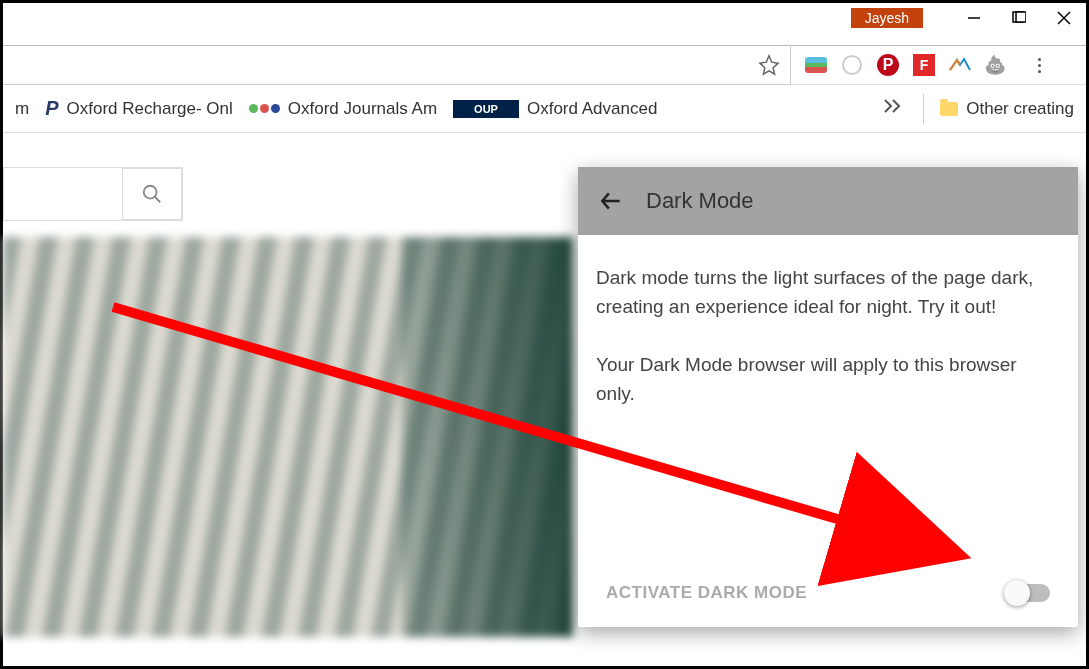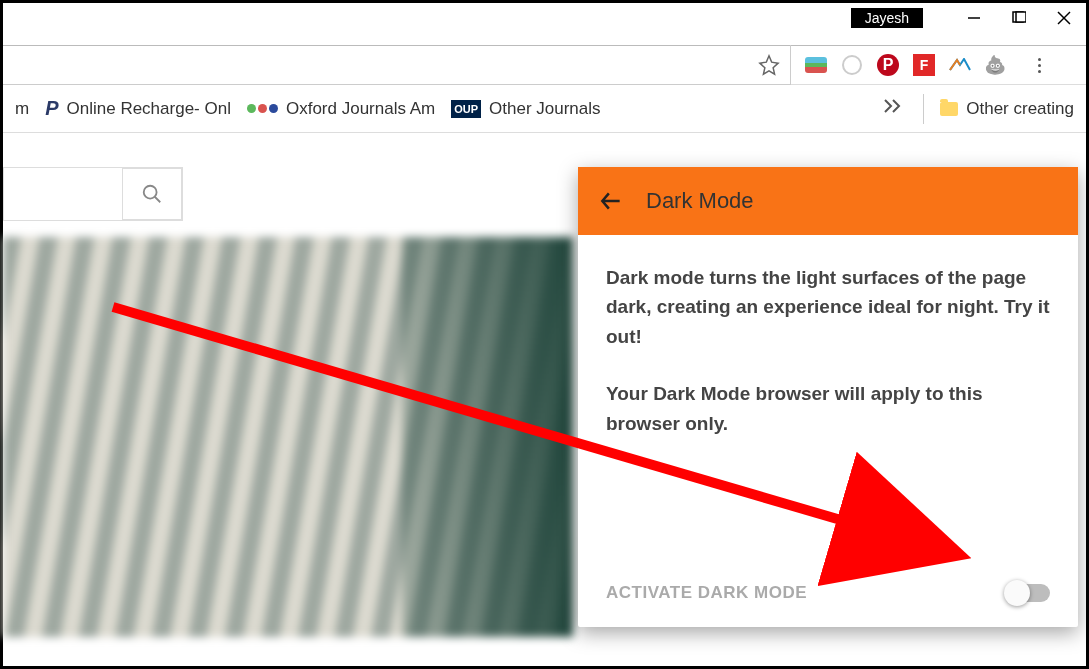--- a/index.html
+++ b/index.html
@@ -1,21 +1,21 @@
 <!DOCTYPE html>
 <html><head>
   <meta charset="utf-8">
   <style>
     * { margin: 0; padding: 0; box-sizing: border-box; }
     body { font-family: Arial, sans-serif; width: 1089px; height: 669px; overflow: hidden; background: #fff; position: relative; }
     
     .outer-border { position: absolute; top: 0; left: 0; right: 0; bottom: 0; border: 3px solid #000; }
     
     .titlebar { position: absolute; top: 3px; right: 3px; height: 30px; display: flex; align-items: center; }
-    .user-badge { background: #000000; color: #fff; padding: 2px 14px; font-size: 14px; margin-right: 28px; }
+    .user-badge { background: #c2410c; color: #fff; padding: 2px 14px; font-size: 14px; margin-right: 28px; }
     .win-ctl { width: 45px; height: 30px; display: flex; align-items: center; justify-content: center; cursor: pointer; }
     .win-ctl svg { width: 14px; height: 14px; }
     
     .addr-bar { position: absolute; top: 45px; left: 3px; right: 3px; height: 40px; border-top: 1px solid #bbb; border-bottom: 1px solid #ddd; background: #fff; display: flex; align-items: center; }
     .addr-input-wrap { position: relative; width: 788px; height: 40px; border: 1px solid #ccc; border-top: none; border-left: none; display: flex; align-items: center; justify-content: flex-end; padding-right: 10px; }
     .star-icon { cursor: pointer; }
     .ext-icons { display: flex; align-items: center; gap: 14px; margin-left: 14px; }
     .ext-icon { width: 22px; height: 22px; display: flex; align-items: center; justify-content: center; cursor: pointer; }
     .ext-cloud { width: 22px; height: 16px; background: linear-gradient(to bottom, #5bc0de 40%, #5cb85c 40%, #5cb85c 60%, #d9534f 60%); border-radius: 3px; }
     .ext-chat { width: 20px; height: 20px; border: 2px solid #ccc; border-radius: 50%; }
@@ -26,39 +26,39 @@
     .dots-menu span { width: 3px; height: 3px; background: #555; border-radius: 50%; }
     
     .bookmarks-bar { position: absolute; top: 85px; left: 3px; right: 3px; height: 48px; background: #fff; border-bottom: 1px solid #ddd; display: flex; align-items: center; padding: 0 4px; }
     .bm { display: flex; align-items: center; gap: 8px; padding: 4px 8px; font-size: 17px; color: #333; cursor: pointer; }
     .bm-letter { display: inline-block; }
     .bm-p { color: #2b3a67; font-weight: bold; font-size: 20px; font-style: italic; }
     .bm-dots { display: flex; gap: 2px; }
     .bm-dots span:nth-child(1) { width: 9px; height: 9px; background: #5cb85c; border-radius: 50%; }
     .bm-dots span:nth-child(2) { width: 9px; height: 9px; background: #d9534f; border-radius: 50%; }
     .bm-dots span:nth-child(3) { width: 9px; height: 9px; background: #2b4a9c; border-radius: 50%; }
-    .bm-oup { background: #002147; color: #fff; font-size: 11px; font-weight: bold; padding: 3px 3px; }
+    .bm-oup { background: #002147; color: #fff; font-size: 11px; font-weight: bold; padding: 3px 21px; }
     .bm-chevron { margin-left: auto; font-size: 18px; color: #555; padding: 0 14px; cursor: pointer; }
     .bm-sep { width: 1px; height: 30px; background: #ccc; margin: 0 8px; }
     .folder-icon { width: 18px; height: 14px; background: #ffd768; border-radius: 2px; position: relative; }
     .folder-icon::before { content:''; position:absolute; top:-3px; left:0; width:8px; height:3px; background:#ffd768; border-radius: 2px 2px 0 0;}
     
     .content { position: absolute; top: 167px; left: 3px; right: 3px; bottom: 3px; }
     .search-area { position: absolute; top: 0; left: 0; width: 180px; height: 54px; border: 1px solid #ddd; display: flex; }
     .search-btn { width: 60px; height: 52px; border: 1px solid #ddd; margin-left: auto; display: flex; align-items: center; justify-content: center; cursor: pointer; }
     
     .bg-image { position: absolute; top: 70px; left: 0; width: 570px; height: 400px; overflow: hidden; filter: blur(4px); }
     .bg-image::before { content:''; position:absolute; inset:0; background: repeating-linear-gradient(100deg, #9ea8a0 0, #9ea8a0 18px, #dcdad0 18px, #dcdad0 36px); }
     .bg-image::after { content:''; position:absolute; top:0; right:0; width:30%; height:100%; background:linear-gradient(to right, rgba(20,60,50,0.3), rgba(20,60,50,0.9)); }
     
     .panel { position: absolute; top: 0; left: 575px; width: 500px; height: 460px; background: #fff; box-shadow: 0 6px 20px rgba(0,0,0,.35); border-radius: 2px; }
-    .panel-header { height: 68px; background: #f97316; display: flex; align-items: center; padding: 0 20px; gap: 22px; }
+    .panel-header { height: 68px; background: #a3a3a3; display: flex; align-items: center; padding: 0 20px; gap: 22px; }
     .back-arrow { cursor: pointer; }
     .panel-title { font-size: 22px; color: #333; }
-    .panel-body { padding: 28px 28px 0 28px; font-size: 19px; color: #444; line-height: 1.55; font-weight: bold; }
+    .panel-body { padding: 28px 28px 0 18px; font-size: 19px; color: #444; line-height: 1.55; }
     .panel-body p { margin-bottom: 28px; }
     .activate-row { position: absolute; bottom: 24px; left: 28px; right: 28px; display: flex; align-items: center; justify-content: space-between; }
     .activate-label { font-size: 17px; font-weight: 600; color: #aaa; letter-spacing: 0.5px; text-align: center; }
     .toggle { width: 44px; height: 18px; background: #bdbdbd; border-radius: 9px; position: relative; cursor: pointer; }
     .toggle-knob { position: absolute; top: -4px; left: -2px; width: 26px; height: 26px; background: #fafafa; border-radius: 50%; box-shadow: 0 1px 4px rgba(0,0,0,.4); }
     
     .arrow-annot { position: absolute; top: 130px; left: 100px; pointer-events: none; }
     
     .chevright-svg { width: 18px; height: 16px; }
   </style>
@@ -121,33 +121,33 @@
       </div>
   </div>
 </div>
 
 <div class="bookmarks-bar">
   <div class="bm">
       <span>m</span>
     </div>
   <div class="bm">
     <span class="bm-p bm-letter">P</span>
-    <span>Online Recharge- Onl</span>
+    <span>Oxford Recharge- Onl</span>
   </div>
   <div class="bm">
     <span class="bm-dots">
         <span></span>
         <span></span>
         <span></span>
       </span>
     <span>Oxford Journals Am</span>
   </div>
   <div class="bm">
     <span class="bm-oup">OUP</span>
-    <span>Other Journals</span>
+    <span>Oxford Advanced</span>
   </div>
   <div class="bm-chevron">
     <svg class="chevright-svg" viewBox="0 0 18 16">
         <path d="M2 2 L8 8 L2 14 M10 2 L16 8 L10 14" fill="none" stroke="#555" stroke-width="2"></path>
       </svg>
   </div>
   <div class="bm-sep"></div>
   <div class="bm">
     <span class="folder-icon"></span>
     <span>Other creating</span>

